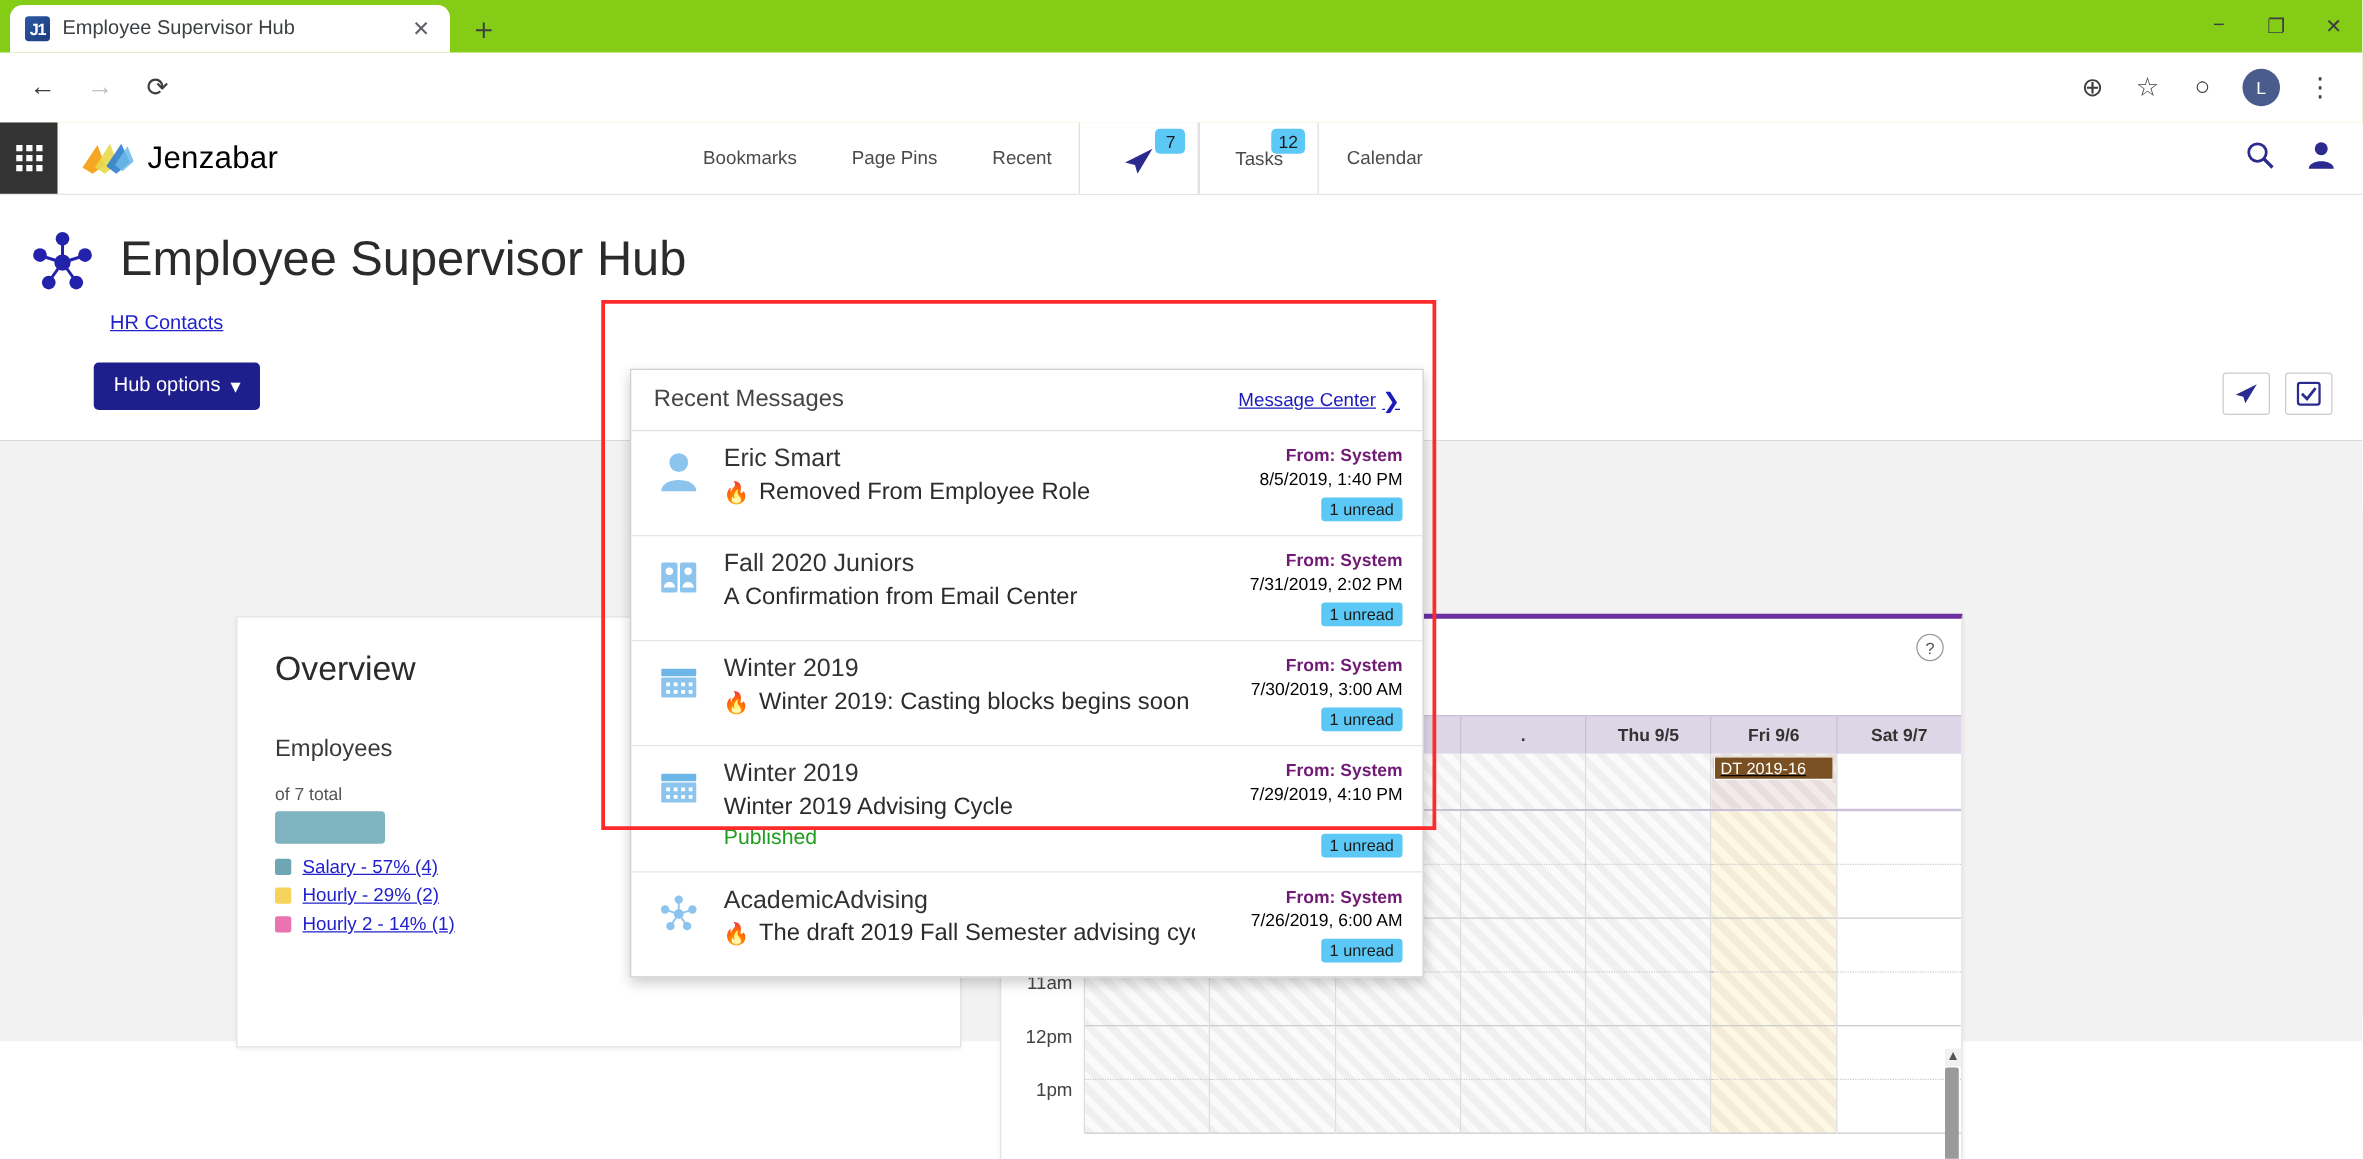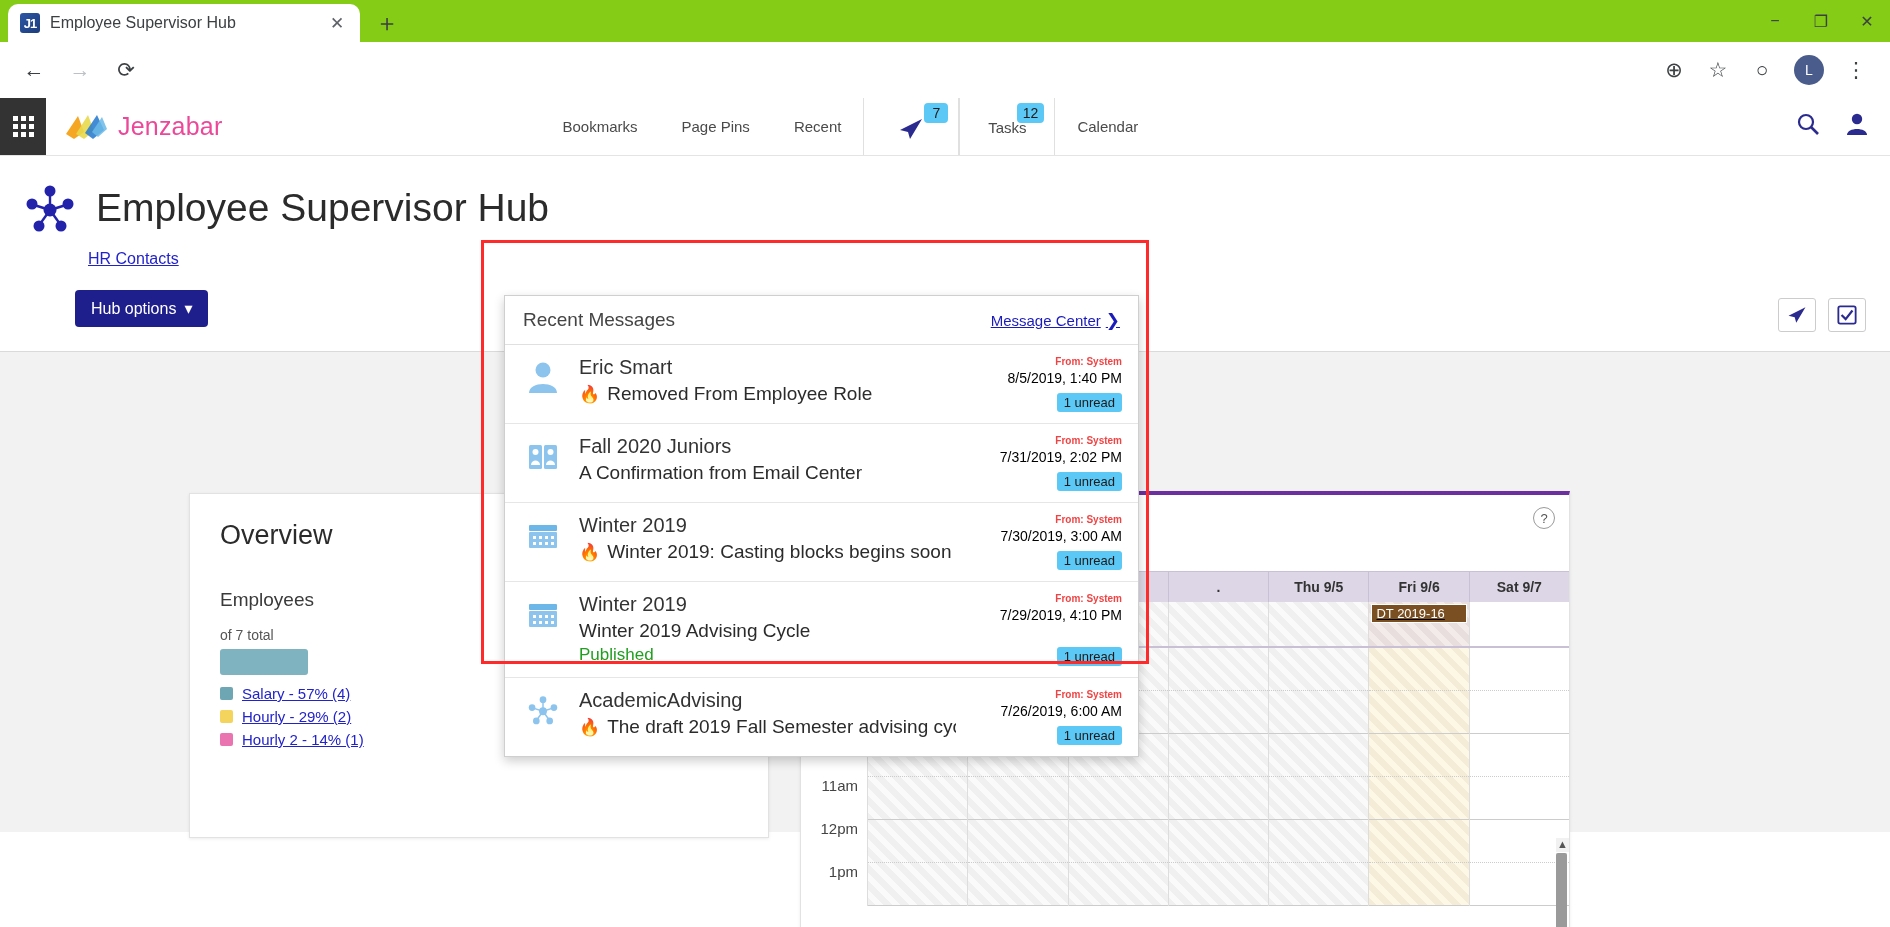--- a/index.html
+++ b/index.html
@@ -85,21 +85,21 @@
   }
   .waffle-grid {
     display: grid; grid-template-columns: repeat(3, 5px);
     grid-gap: 3px;
   }
   .waffle-grid i { width: 5px; height: 5px; background: #fff; display: block; }
   .brand { display: flex; align-items: center; padding: 0 18px; gap: 10px; }
   .brand-mark { width: 44px; height: 30px; position: relative; }
   .brand-mark svg { display: block; }
   .brand-name {
-    font-size: 25px; color: #ec4899; font-weight: 300; letter-spacing: .2px;
+    font-size: 25px; color: #000000; font-weight: 300; letter-spacing: .2px;
   }
   .header-nav {
     margin-left: 300px; display: flex; align-items: stretch; gap: 0;
   }
   .hnav-item {
     display: flex; align-items: center; padding: 0 22px;
     font-size: 15px; color: #4a4a4a; position: relative;
   }
   .hnav-tab {
     display: flex; flex-direction: column; align-items: center; justify-content: center;
@@ -255,21 +255,21 @@
   .msg-main { flex: 1; min-width: 0; }
   .msg-from-name { font-size: 20px; color: #333; }
   .msg-subject {
     font-size: 19px; color: #2b2b2b; margin-top: 4px;
     display: flex; align-items: center; gap: 7px;
     white-space: nowrap; overflow: hidden; text-overflow: ellipsis;
   }
   .flame { color: #c62020; font-size: 17px; }
   .msg-status { font-size: 17px; color: #1f9e1f; margin-top: 3px; }
   .msg-meta { text-align: right; flex: 0 0 auto; min-width: 150px; }
-  .msg-meta .from { font-size: 10px; font-weight: bold; color: #ef4444; }
+  .msg-meta .from { font-size: 14px; font-weight: bold; color: #701a75; }
   .msg-meta .date { font-size: 14px; color: #000000; margin-top: 3px; }
   .unread-pill {
     display: inline-block; background: #5bc8f5; color: #1a1a1a;
     font-size: 13px; padding: 2px 7px; border-radius: 3px; margin-top: 7px;
   }
 
   
   .redbox {
     position: absolute; left: 481px; top: 84px; width: 668px; height: 424px;
     border: 3px solid #ff2a2a; z-index: 70; pointer-events: none;

